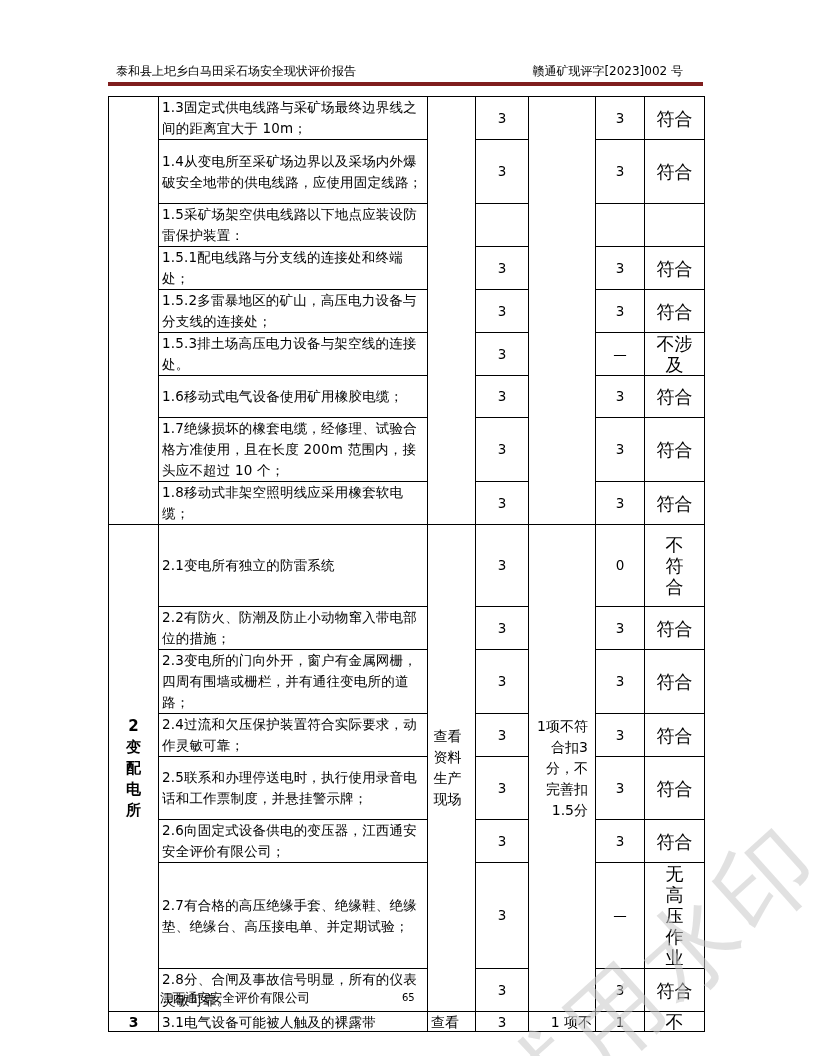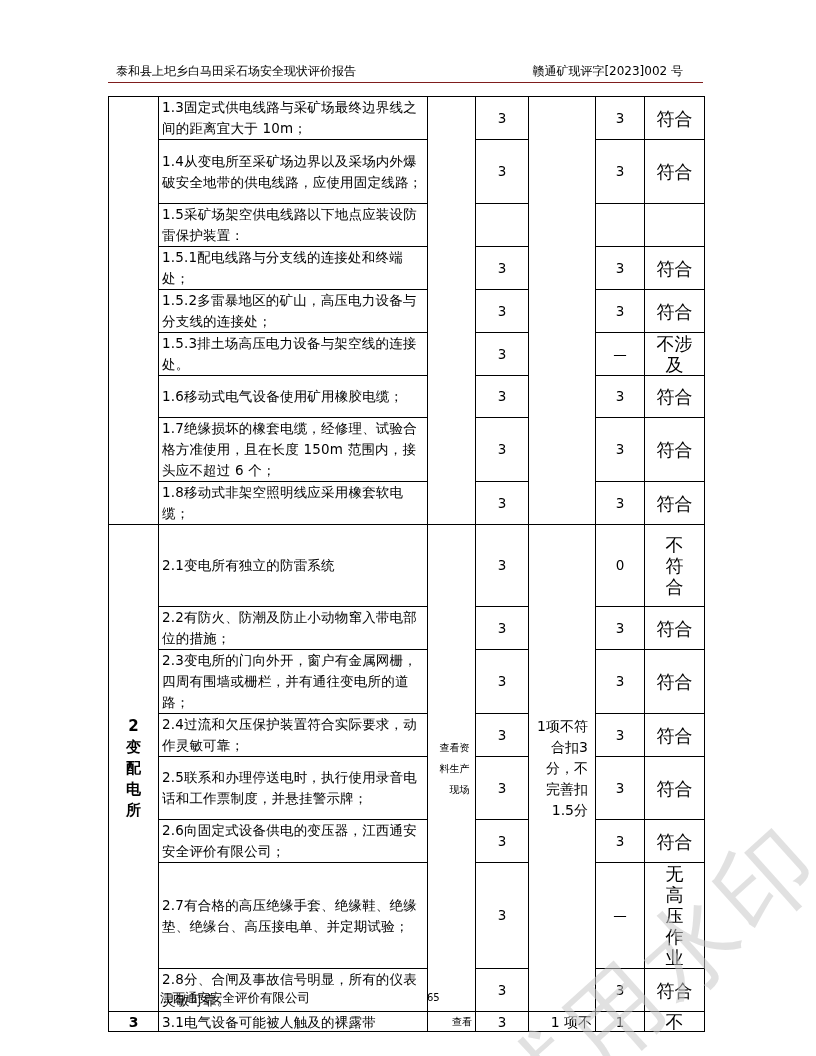--- a/index.html
+++ b/index.html
@@ -1,32 +1,32 @@
 <!DOCTYPE html>
 <html><head>
 <meta charset="utf-8">
 <style>
   html, body { margin: 0; padding: 0; background: #ffffff; }
   body { width: 816px; height: 1056px; position: relative; overflow: hidden;
          font-family: "DejaVu Sans", "Liberation Sans", sans-serif; color: #000; }
   .header { position: absolute; left: 108px; top: 62px; width: 595px; height: 20px;
-            border-bottom: 1px solid #7f1d1d; font-size: 12px; }
+            border-bottom: 4px solid #7f1d1d; font-size: 12px; }
   .header .left { position: absolute; left: 8px; top: 1px; }
   .header .right { position: absolute; right: 20px; top: 1px; }
   table.main { position: absolute; left: 108px; top: 96px; border-collapse: collapse;
                table-layout: fixed; width: 596px; font-size: 13.5px; }
   table.main td { border: 1px solid #000; padding: 0 3px; vertical-align: middle; line-height: 21px; }
   td.item { text-align: left; padding-left: 6px; letter-spacing: 0.2px; }
   td.c { text-align: center; }
   td.cat { text-align: center; font-weight: bold; font-size: 15px; line-height: 21px; }
-  td.method { text-align: right; font-size: 10px; line-height: 20px; }
+  td.method { text-align: left; font-size: 14px; line-height: 20px; }
   td.rule { text-align: right; font-size: 14px; line-height: 21px; }
   td.res { text-align: center; font-size: 18px; line-height: 20px; }
   .footer-company { position: absolute; left: 160px; top: 990px; font-size: 12.5px; }
-  .footer-page { position: absolute; left: 427px; top: 992px; font-size: 10px; }
+  .footer-page { position: absolute; left: 402px; top: 992px; font-size: 10px; }
   .watermark { position: absolute; left: 250px; top: 430px; font-size: 96px; color: rgba(200,200,200,0.55);
                transform: rotate(-42deg); transform-origin: left top; white-space: nowrap;
                pointer-events: none; font-family: "DejaVu Sans", sans-serif; letter-spacing: 6px; }
   .wm-wrap { position: absolute; left: 210px; top: 640px; width: 10px; height: 10px; }
 </style>
 </head>
 <body>
 
 <div class="header">
   <span class="left">泰和县上圯乡白马田采石场安全现状评价报告</span>
@@ -84,21 +84,21 @@
       <td class="c">—</td>
       <td class="res">不涉及</td>
     </tr>
     <tr style="height:42px">
       <td class="item">1.6移动式电气设备使用矿用橡胶电缆；</td>
       <td class="c">3</td>
       <td class="c">3</td>
       <td class="res">符合</td>
     </tr>
     <tr style="height:64px">
-      <td class="item">1.7绝缘损坏的橡套电缆，经修理、试验合格方准使用，且在长度 150m 范围内，接头应不超过 6 个；</td>
+      <td class="item">1.7绝缘损坏的橡套电缆，经修理、试验合格方准使用，且在长度 200m 范围内，接头应不超过 10 个；</td>
       <td class="c">3</td>
       <td class="c">3</td>
       <td class="res">符合</td>
     </tr>
     <tr style="height:42px">
       <td class="item">1.8移动式非架空照明线应采用橡套软电缆；</td>
       <td class="c">3</td>
       <td class="c">3</td>
       <td class="res">符合</td>
     </tr>

